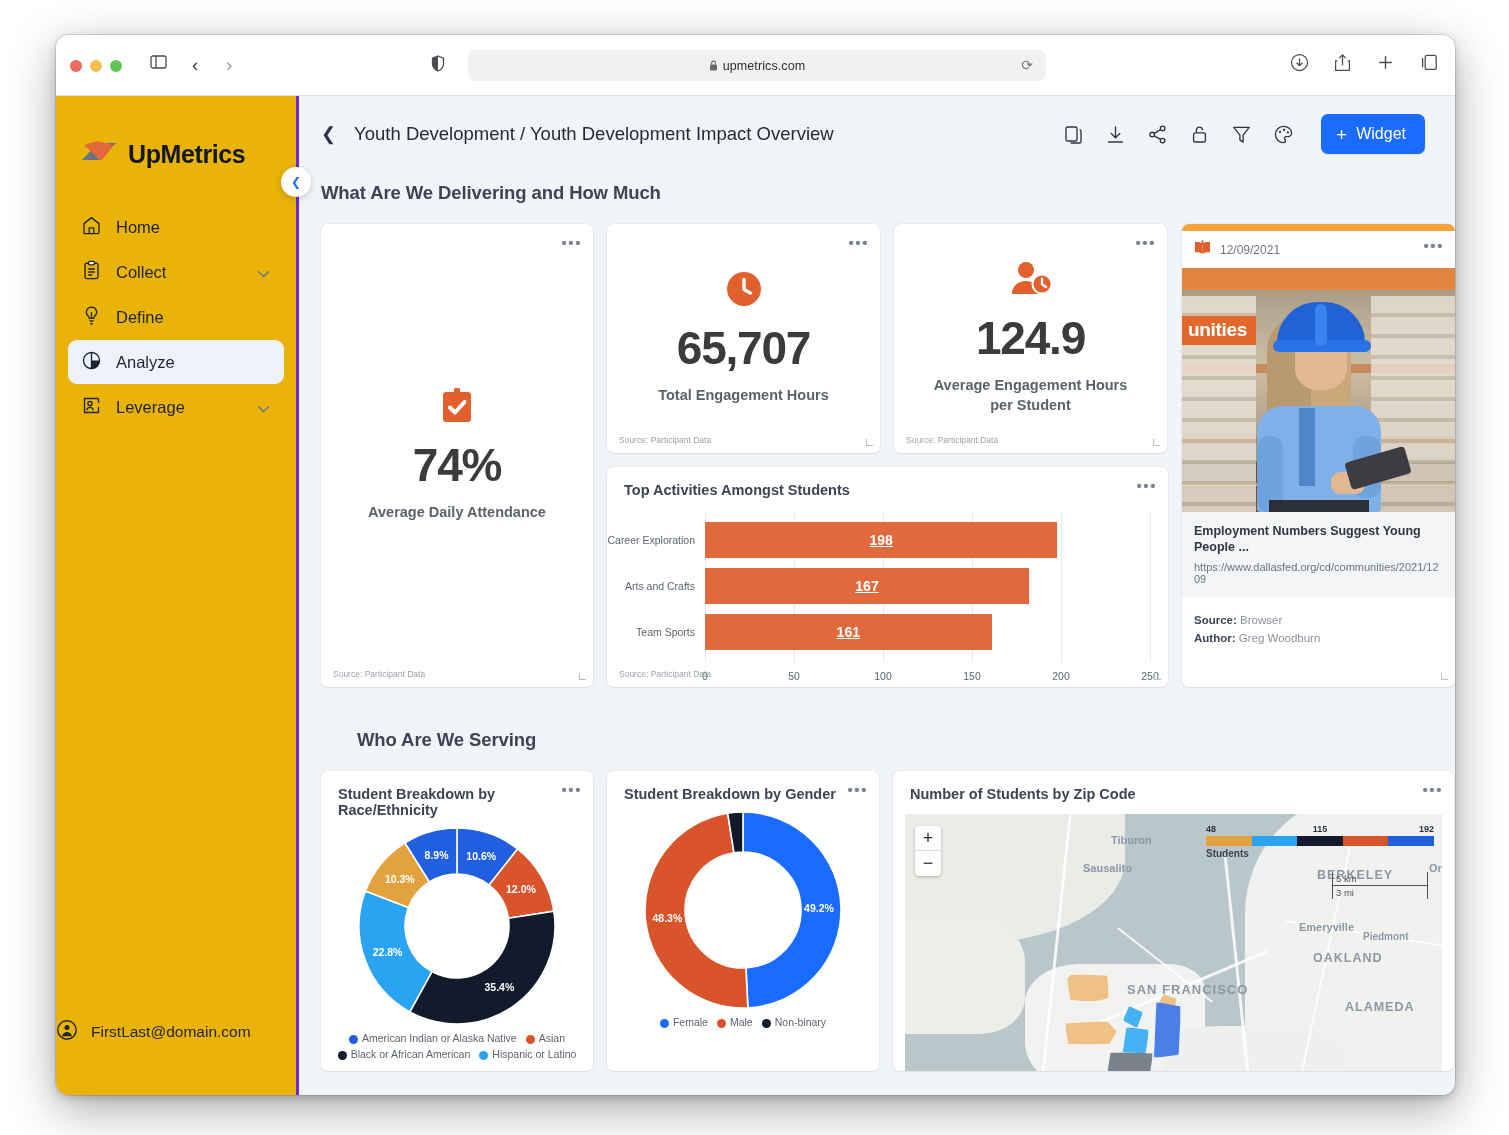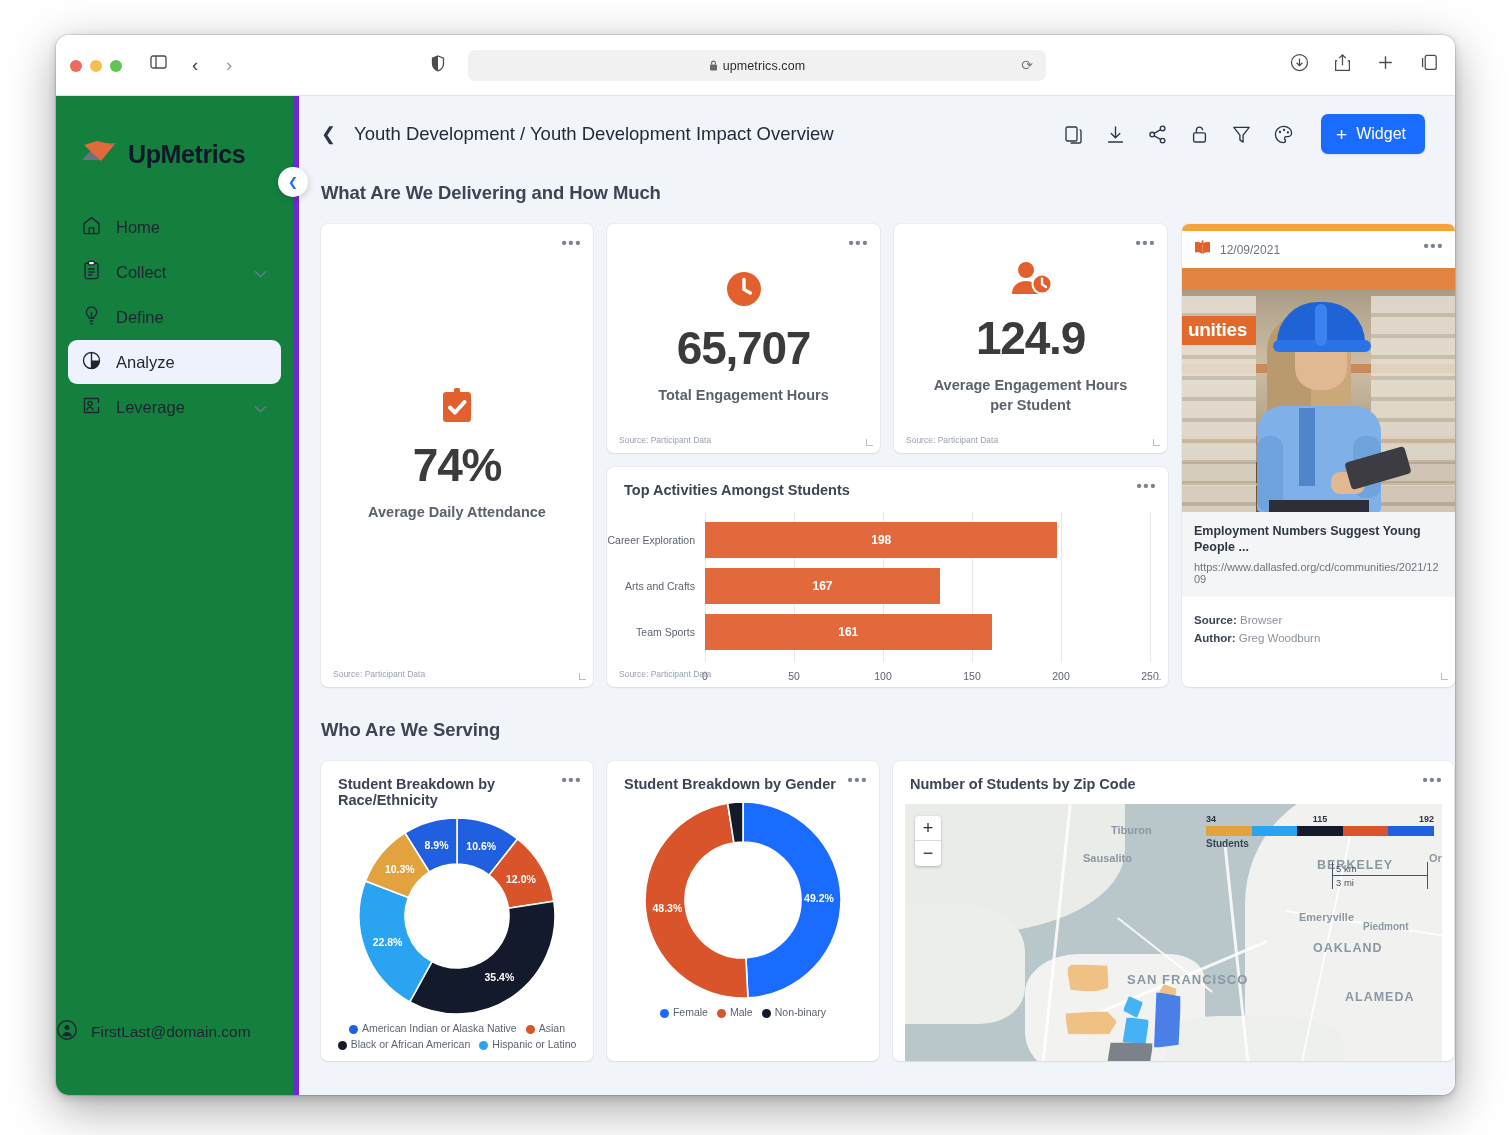--- a/index.html
+++ b/index.html
@@ -43,22 +43,22 @@
   }
   #url-text { font-size: 12.5px; color: #2d2d30; letter-spacing:.1px; }
   #reload-ico { position: absolute; right: 13px; top: 7px; color:#7a7a7e; font-size: 14px; }
   #chrome-right { position: absolute; top: 18px; right: 16px; display: flex; gap: 25px; align-items: center; color: #4b4b50; }
 
   
   #app { display: flex; height: 999px; }
 
   
   #sidebar {
-    width: 243px; background: #15803d;
-    border-right: 6px solid #6d28d9;
+    width: 243px; background: #eab308;
+    border-right: 3px solid #6d28d9;
     position: relative; flex: none;
   }
   #logo-row { display: flex; align-items: center; gap: 11px; padding: 43px 0 0 25px; }
   #logo-text { font-size: 25px; font-weight: 700; color: #10172a; letter-spacing: -.4px; }
   #nav { margin-top: 36px; padding: 0 12px; }
   .nav-item {
     display: flex; align-items: center; gap: 14px;
     height: 44px; padding: 0 13px; border-radius: 9px;
     color: #1d2433; font-size: 16.5px; cursor: pointer;
     position: relative; margin-bottom: 1px;
@@ -128,21 +128,21 @@
   .kpi-val { font-size: 46px; font-weight: 700; color: #3b3b3b; letter-spacing: -1.2px; line-height: 1; }
   .kpi-lbl { font-size: 14.5px; font-weight: 700; color: #5c626c; text-align: center; margin-top: 15px; line-height: 1.35; max-width: 215px; }
   .card-title { font-size: 14.5px; font-weight: 700; color: #3c4455; padding: 15px 0 0 17px; }
 
   
   #barchart { position: relative; height: 185px; margin: 14px 0 0 0; }
   .bar-row { position: absolute; left: 0; right: 0; display: flex; align-items: center; }
   .bar-cat { width: 98px; text-align: right; font-size: 10.5px; color: #5d6470; padding-right: 10px; }
   .bar-track { position: relative; height: 36px; }
   .bar-fill { height: 100%; background: #e2693c; display: flex; align-items: center; justify-content: center; }
-  .bar-val { font-size: 12px; font-weight: 700; color: #fff; }
+  .bar-val { font-size: 14px; font-weight: 700; color: #fff; text-decoration: underline; }
   .bar-grid { position: absolute; top: 0; bottom: 0; width: 1px; background: #e6e8ec; }
   .bar-axis-lbl { position: absolute; font-size: 10.5px; color: #5d6470; transform: translateX(-50%); }
 
   
   #news-strip { height: 7px; background: #f6a33b; }
   #news-head { display: flex; align-items: center; gap: 9px; padding: 9px 0 9px 12px; }
   #news-date { font-size: 12px; color: #6d747f; }
   #news-photo { height: 244px; position: relative; overflow: hidden; background: #b7a68f; }
   #news-meta { background: #f4f5f7; padding: 11px 12px 12px 12px; }
   #news-title { font-size: 12.5px; font-weight: 700; color: #2f3744; line-height: 1.3; }
@@ -464,21 +464,21 @@
                   <div class="bar-cat">Career Exploration</div>
                   <div class="bar-track" style="width: 445px;">
                     <div class="bar-fill" style="width: 352.44px; background: rgb(226, 105, 60);">
                       <span class="bar-val">198</span>
                     </div>
                   </div>
                 </div>
                 <div class="bar-row" style="top: 56px;">
                   <div class="bar-cat">Arts and Crafts</div>
                   <div class="bar-track" style="width: 445px;">
-                    <div class="bar-fill" style="width: 235px; background: rgb(226, 105, 60);">
+                    <div class="bar-fill" style="width: 324px; background: rgb(226, 105, 60);">
                       <span class="bar-val">167</span>
                     </div>
                   </div>
                 </div>
                 <div class="bar-row" style="top: 102px;">
                   <div class="bar-cat">Team Sports</div>
                   <div class="bar-track" style="width: 445px;">
                     <div class="bar-fill" style="width: 286.58px; background: rgb(226, 105, 60);">
                       <span class="bar-val">161</span>
                     </div>
@@ -554,21 +554,21 @@
               <div><b>Source:</b>
                    <span>Browser</span></div>
               <div><b>Author:</b>
                    <span>Greg Woodburn</span></div>
             </div>
             <span class="resize-grip"></span>
           </div>
         </div>
       </div>
 
-      <div class="section-title" style="padding-top:32px;">Who Are We Serving</div>
+      <div class="section-title" style="padding-top:42px;margin-left:36px;">Who Are We Serving</div>
 
       <div id="grid1" style="padding-top:20px;">
 
         <div class="card" style="width:272px;height:300px;flex:none;">
           <span class="dots">•••</span>
           <div class="card-title">Student Breakdown by Race/Ethnicity</div>
           <div class="donut-wrap" id="donut-race">
               <svg width="196" height="196" viewBox="0 0 196 196">
                 <path d="M98 0 A98 98 0 0 1 158.55024208285278 20.94373365061135 L130.12869988069738 57.113001528895815 A52 52 0 0 0 98 46 Z" fill="#1f5fe0" stroke="#ffffff" stroke-width="1.6"></path>
                 <text x="122.18971419446575" y="32.06533243669445" text-anchor="middle" fill="#ffffff" font-size="10.5" font-weight="700" font-family="&quot;Liberation Sans&quot;, sans-serif">10.6%</text>
@@ -669,21 +669,21 @@
             <div class="map-label" style="left:222px;top:168px;font-size:13px;letter-spacing:1px;">SAN FRANCISCO</div>
             <div class="map-label" style="left:440px;top:186px;font-size:12.5px;letter-spacing:1px;">ALAMEDA</div>
 
             <div class="zoom-ctrl">
               <div class="zoom-btn top">+</div>
               <div class="zoom-btn">−</div>
             </div>
 
             <div id="map-legend">
               <div id="mlg-nums">
-                <span style="left:0;">34</span>
+                <span style="left:0;">48</span>
                 <span style="left:50%;transform:translateX(-50%);">115</span>
                 <span style="right:0;">192</span>
               </div>
               <div id="mlg-bar">
                 <i style="background:#e2a33f"></i>
                   <i style="background:#2aa3f0"></i>
                   <i style="background:#121a2c"></i>
                   <i style="background:#d9542a"></i>
                   <i style="background:#1f5fe0"></i>
               </div>

